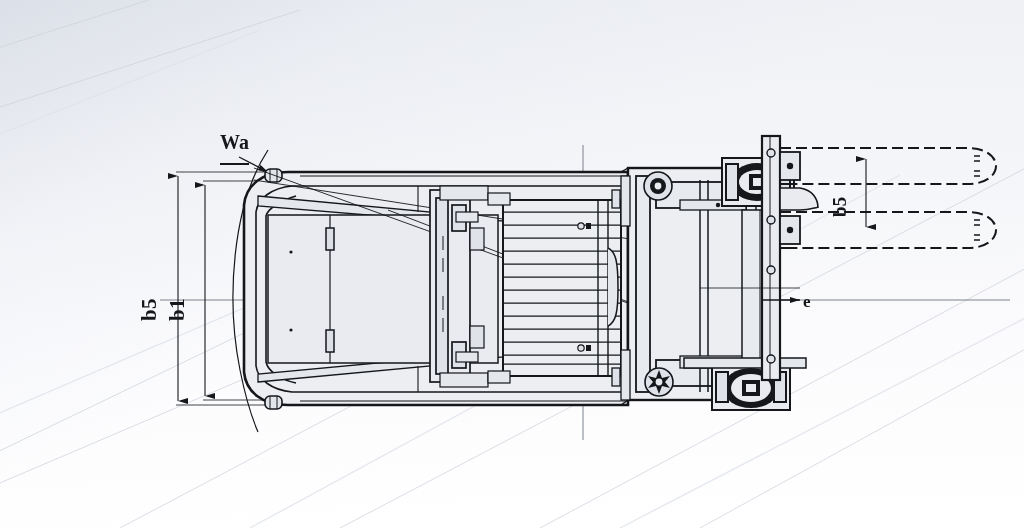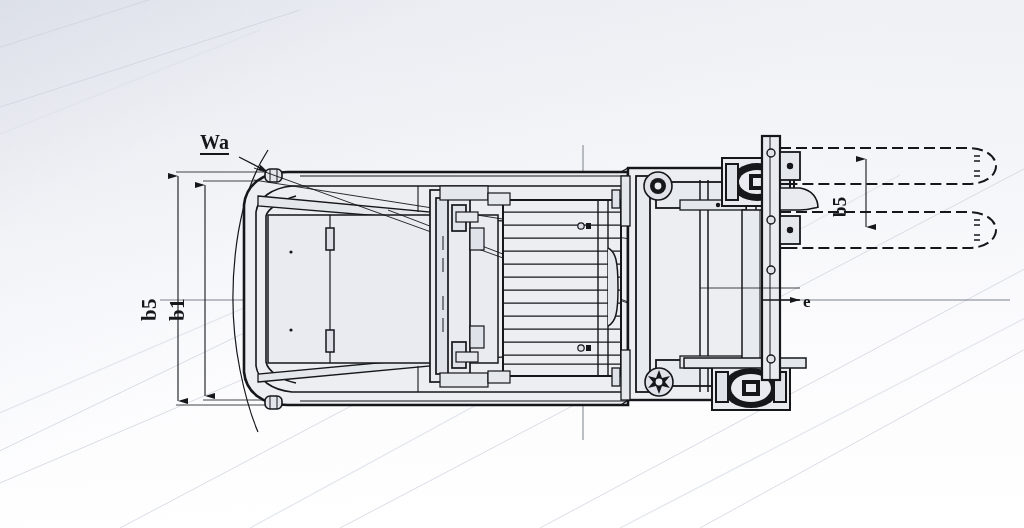--- a/index.html
+++ b/index.html
@@ -35,24 +35,24 @@
     letter-spacing: .2px;
   }
   .lbl-rot {
     transform: rotate(-90deg);
     transform-origin: left bottom;
   }
   .lbl-b5l { left: 160px; top: 300px; font-size: 21px; font-weight: 700; }
   .lbl-b1  { left: 188px; top: 300px; font-size: 21px; font-weight: 700; }
   .lbl-b5r { left: 849px; top: 198px; font-size: 19px; font-weight: 700; }
   .lbl-wa  {
-    left: 200px; top: 132px;
+    left: 220px; top: 132px;
     font-size: 20px; font-weight: 700;
     border-bottom: 2px solid #15171b;
-    padding-bottom: 1px;
+    padding-bottom: 11px;
   }
   .lbl-e   { left: 803px; top: 293px; font-size: 17px; font-weight: 700; }
 </style>
 </head>
 <body>
 
 <div id="stage">
 
   <svg viewBox="0 0 1024 528">
     <defs>

